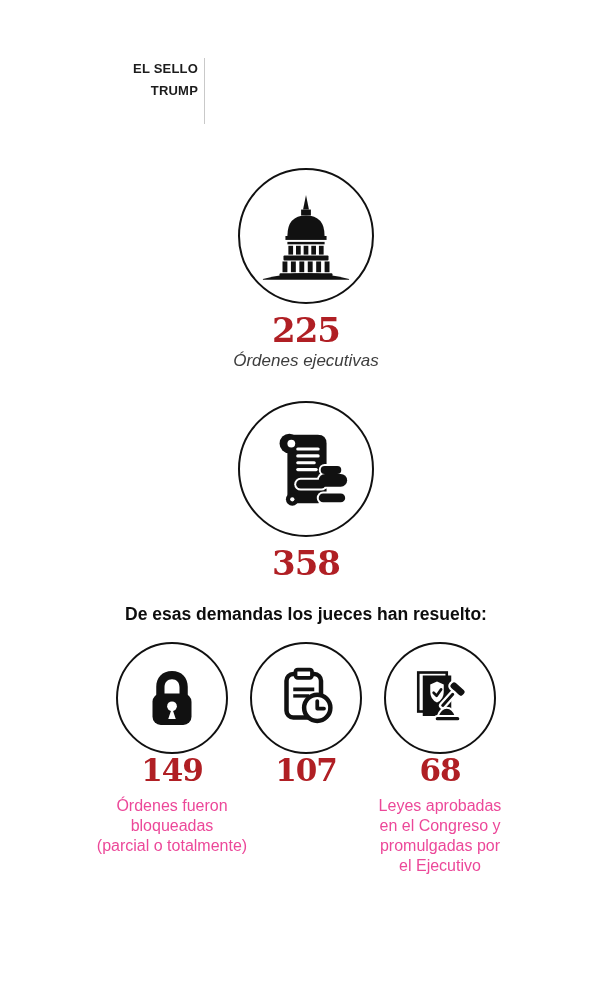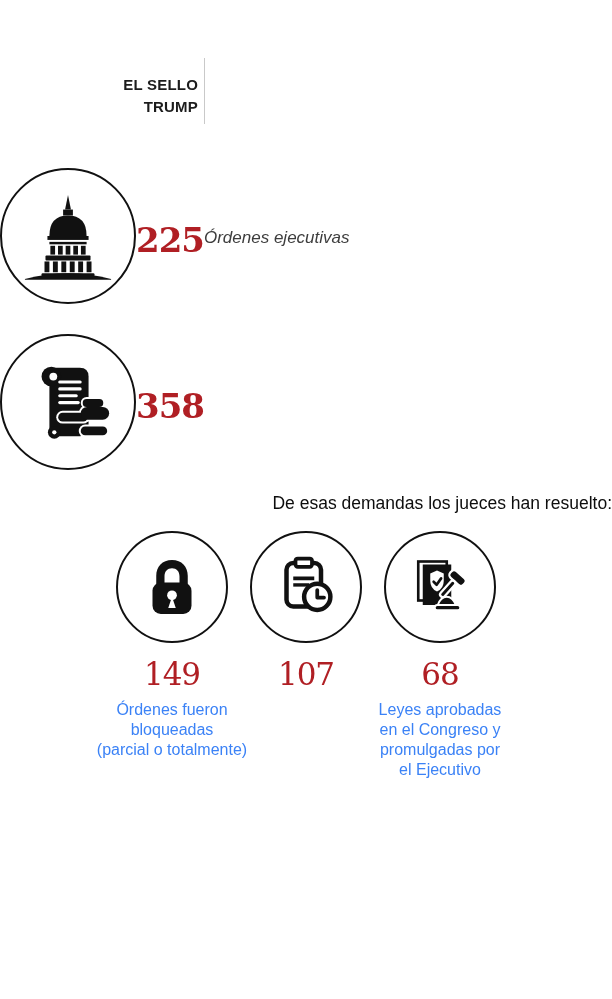--- a/index.html
+++ b/index.html
@@ -6,59 +6,59 @@
   body{
     width:612px;height:999px;background:#ffffff;overflow:hidden;
     font-family:"Liberation Sans", sans-serif;
     -webkit-font-smoothing:antialiased;
   }
   .ml{white-space:pre-line;}
 
   
   .header{display:flex;align-items:flex-start;padding-top:58px;padding-left:112px;}
   .kicker{
-    width:86px;text-align:right;font-weight:700;font-size:15px;line-height:22px;
-    color:#1c1c1c;letter-spacing:0.2px;margin-top:16px;
+    width:86px;text-align:right;font-weight:700;font-size:13px;line-height:22px;
+    color:#1c1c1c;letter-spacing:0.2px;
   }
   .divider{width:1px;background:#c9c9c9;align-self:stretch;margin-left:6px;min-height:66px;}
   .description{margin-left:8px;width:310px;font-size:17px;line-height:22px;color:#3d3d3d;}
 
   
-  .stat{display:flex;flex-direction:row;align-items:center;text-align:center;}
+  .stat{display:flex;flex-direction:column;align-items:center;text-align:center;}
   .stat--first{margin-top:44px;}
   .stat--second{margin-top:30px;}
   .circle-lg{
     width:136px;height:136px;border:2.5px solid #111;border-radius:50%;
     box-sizing:border-box;display:flex;align-items:center;justify-content:center;background:#fff;
   }
   .big-num{
     margin-top:8px;font-family:"DejaVu Serif", serif;font-weight:700;
     font-size:34px;line-height:36px;color:#b01f24;letter-spacing:-1px;
   }
   .stat-label{margin-top:2px;font-size:17px;line-height:21px;color:#3d3d3d;font-style:italic;}
 
   
   .section-heading{
-    margin-top:22px;text-align:right;font-size:17.5px;line-height:22px;
-    font-weight:400;color:#0d0d0d;
+    margin-top:22px;text-align:center;font-size:17.5px;line-height:22px;
+    font-weight:700;color:#0d0d0d;
   }
 
   
   .res-grid{margin-top:17px;display:flex;justify-content:center;}
   .res-col{width:134px;display:flex;flex-direction:column;align-items:center;text-align:center;}
   .circle-sm{
     width:112px;height:112px;border:2px solid #111;border-radius:50%;
     box-sizing:border-box;display:flex;align-items:center;justify-content:center;background:#fff;
   }
   .res-num{
-    margin-top:15px;font-family:"DejaVu Serif", serif;font-weight:400;
+    font-family:"DejaVu Serif", serif;font-weight:700;
     font-size:31px;line-height:33px;color:#b01f24;letter-spacing:-1px;
   }
   .res-label{margin-top:9px;width:174px;margin-left:-20px;margin-right:-20px;
-    font-size:16px;line-height:20px;color:#3b82f6;}
+    font-size:16px;line-height:20px;color:#ec4899;}
   .icon{display:block;line-height:0;}
 </style>
 </head>
 <body>
 
 <div class="header">
   <div class="kicker ml">EL SELLO
 TRUMP</div>
   <div class="divider"></div>
 </div>

